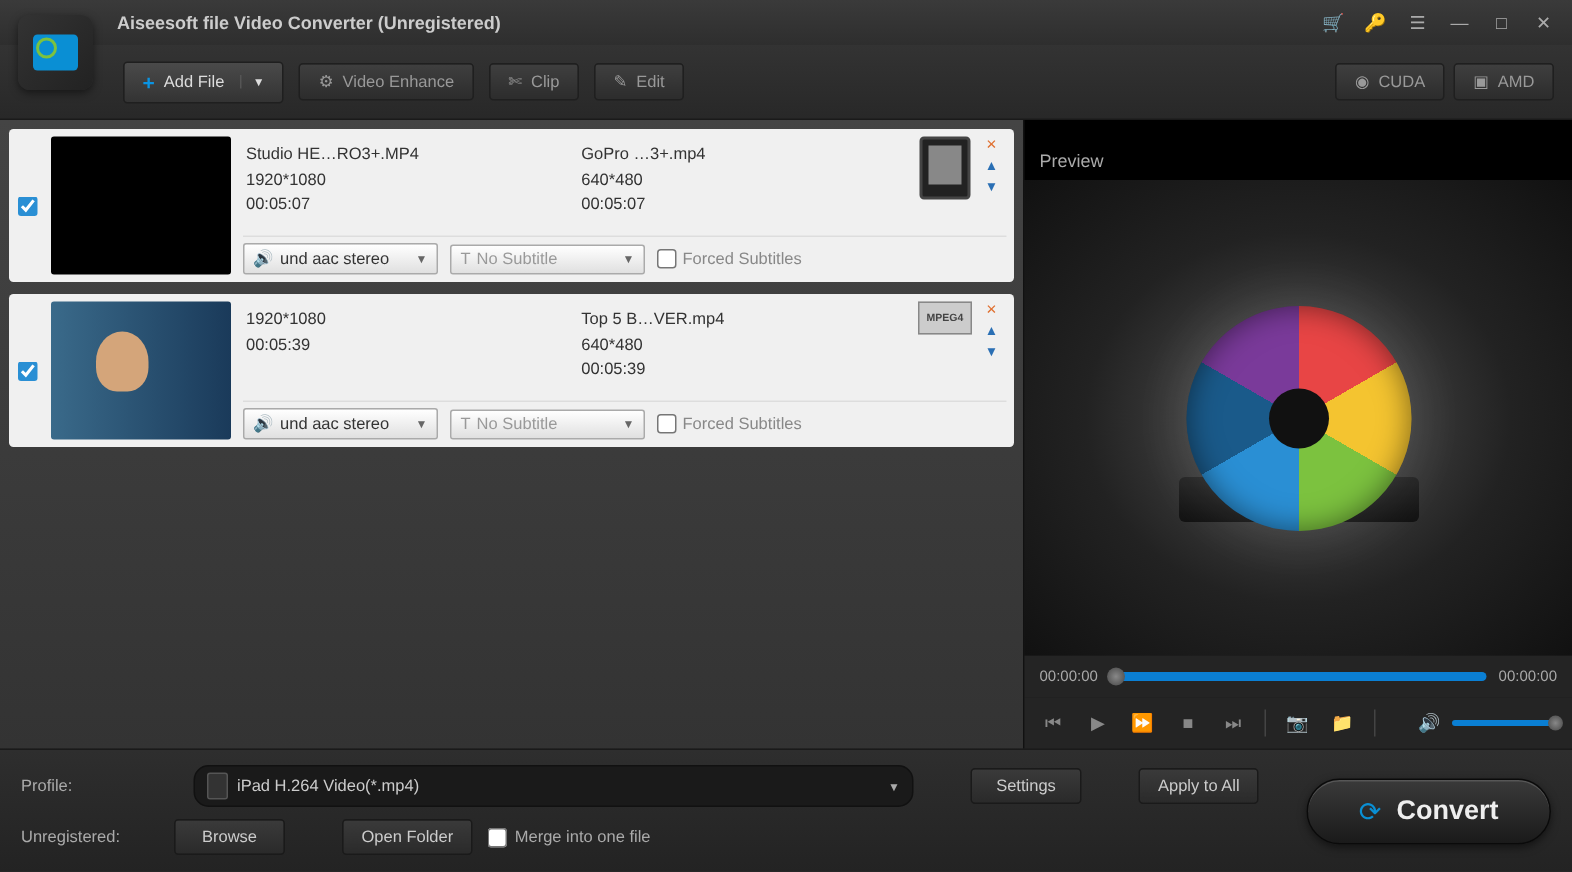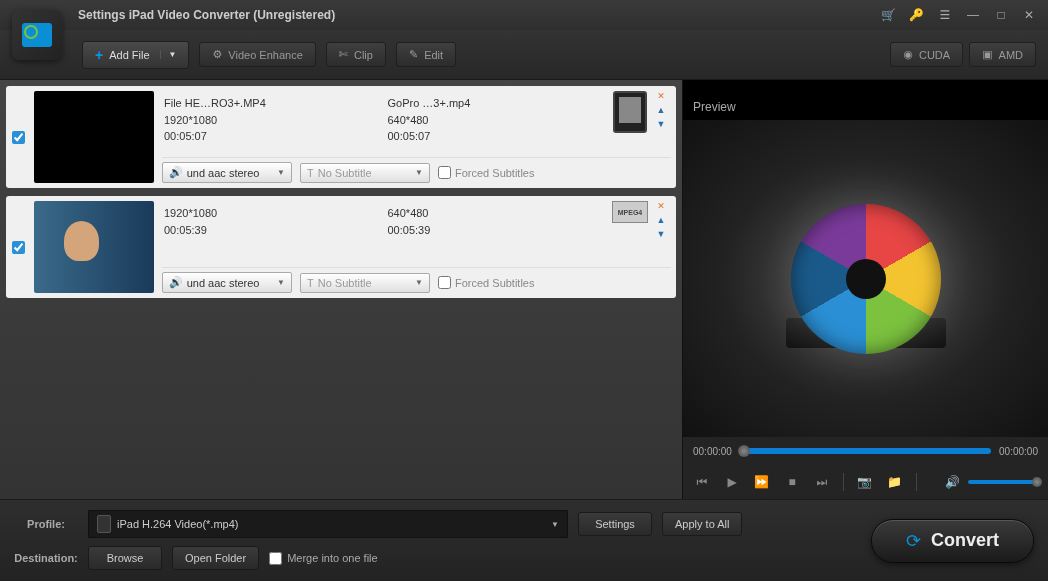--- a/index.html
+++ b/index.html
@@ -58,38 +58,38 @@
 .controls{height:34px;display:flex;align-items:center;padding:0 10px;gap:12px;background:#242424;}
 .controls .c{color:#888;font-size:12px;cursor:pointer;width:18px;text-align:center;}
 .controls .sep{width:1px;height:18px;background:#444;}
 .controls .vol{flex:0 0 auto;display:flex;align-items:center;gap:6px;margin-left:auto;}
 .vol-bar{width:70px;height:4px;background:#0a7fd4;border-radius:2px;position:relative;}
 .vol-bar .knob{position:absolute;right:-4px;top:-3px;width:10px;height:10px;background:radial-gradient(#888,#444);border-radius:50%;}
 
 .bottombar{height:82px;background:linear-gradient(#2e2e2e,#232323);border-top:1px solid #1a1a1a;padding:10px 14px;display:flex;gap:12px;}
 .bb-left{flex:1;display:flex;flex-direction:column;gap:8px;}
 .bb-row{display:flex;align-items:center;gap:10px;font-size:11px;color:#aaa;}
-.bb-row label{width:64px;text-align:center;font-weight:bold;}
-.field{flex:1;background:#1a1a1a;border:1px solid #111;color:#ccc;font-size:11px;padding:4px 8px;border-radius:0;display:flex;align-items:center;}
+.bb-row label{width:64px;text-align:left;}
+.field{flex:1;background:#1a1a1a;border:1px solid #111;color:#ccc;font-size:11px;padding:4px 8px;border-radius:10px;display:flex;align-items:center;margin-left:41px;}
 .field.profile{position:relative;}
 .field .ipad-sm{width:14px;height:18px;background:#333;border:1px solid #555;border-radius:2px;margin-right:6px;}
 .field .drop{margin-left:auto;font-size:8px;color:#aaa;}
-.btn-sm{background:linear-gradient(#3a3a3a,#2a2a2a);border:1px solid #1a1a1a;color:#ccc;font-size:11px;padding:5px 12px;border-radius:3px;cursor:pointer;min-width:74px;text-align:center;}
+.btn-sm{background:linear-gradient(#3a3a3a,#2a2a2a);border:1px solid #1a1a1a;color:#ccc;font-size:11px;padding:5px 12px;border-radius:3px;cursor:pointer;min-width:74px;text-align:center;margin-left:28px;}
 .merge{display:flex;align-items:center;gap:5px;font-size:11px;color:#aaa;}
 .convert-wrap{display:flex;align-items:center;}
 .convert{background:linear-gradient(#3a3a3a,#1a1a1a);border:1px solid #0a0a0a;border-radius:22px;padding:10px 34px;display:flex;align-items:center;gap:10px;cursor:pointer;box-shadow:inset 0 1px 0 rgba(255,255,255,.15),0 2px 6px rgba(0,0,0,.5);}
 .convert .refresh{color:#0a8fd4;font-size:18px;}
 .convert .label{color:#eee;font-size:18px;font-weight:bold;}
 </style>
 </head>
 <body>
 
 <div class="app">
   <div class="titlebar">
-    <span class="title">Settings iPad Video Converter (Unregistered)</span>
+    <span class="title">Aiseesoft file Video Converter (Unregistered)</span>
     <div class="spacer"></div>
     <div class="winbtn">🛒</div>
     <div class="winbtn">🔑</div>
     <div class="winbtn">☰</div>
     <div class="winbtn">—</div>
     <div class="winbtn">□</div>
     <div class="winbtn">✕</div>
   </div>
 
   <div class="toolbar">
@@ -129,21 +129,21 @@
     <div class="list-area">
 
       <div class="item">
         <div class="check">
             <input type="checkbox" checked="" style="">
           </div>
         <div class="thumb"></div>
         <div class="info">
           <div class="info-top">
             <div class="col">
-              <div>File HE…RO3+.MP4</div>
+              <div>Studio HE…RO3+.MP4</div>
               <div>1920*1080</div>
               <div>00:05:07</div>
             </div>
             <div class="col">
               <div>GoPro …3+.mp4</div>
               <div>640*480</div>
               <div>00:05:07</div>
             </div>
             <div class="icon-box">
                 <div class="ipad-icon"></div>
@@ -178,20 +178,21 @@
             <input type="checkbox" checked="" style="">
           </div>
         <div class="thumb second"></div>
         <div class="info">
           <div class="info-top">
             <div class="col">
               <div>1920*1080</div>
               <div>00:05:39</div>
             </div>
             <div class="col">
+              <div>Top 5 B…VER.mp4</div>
               <div>640*480</div>
               <div>00:05:39</div>
             </div>
             <div class="icon-box">
                 <div class="mpeg-icon">MPEG4</div>
               </div>
             <div class="arrows">
               <div class="a x">✕</div>
               <div class="a">▲</div>
               <div class="a">▼</div>
@@ -257,21 +258,21 @@
         <label>Profile:</label>
         <div class="field profile" style="max-width:480px">
           <div class="ipad-sm"></div>
           <span>iPad H.264 Video(*.mp4)</span>
           <span class="drop">▼</span>
         </div>
         <div class="btn-sm">Settings</div>
         <div class="btn-sm">Apply to All</div>
       </div>
       <div class="bb-row">
-        <label>Destination:</label>
+        <label>Unregistered:</label>
         <div class="btn-sm">Browse</div>
         <div class="btn-sm">Open Folder</div>
         <div class="merge">
           <input type="checkbox" style="">
           <span>Merge into one file</span>
         </div>
       </div>
     </div>
     <div class="convert-wrap">
       <div class="convert">

